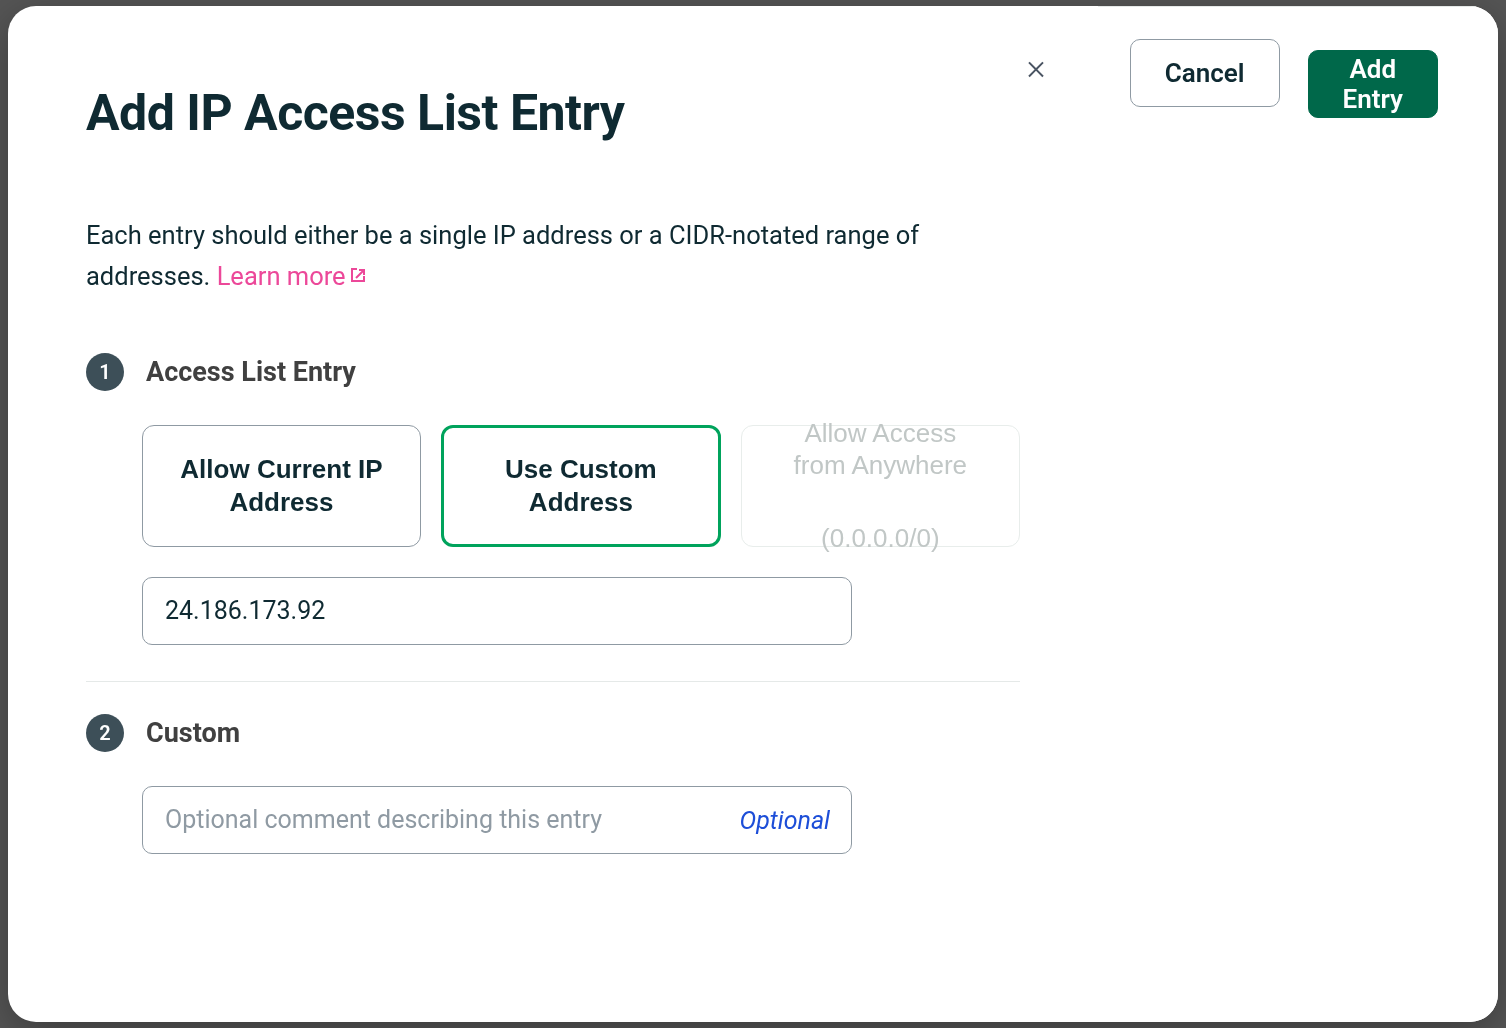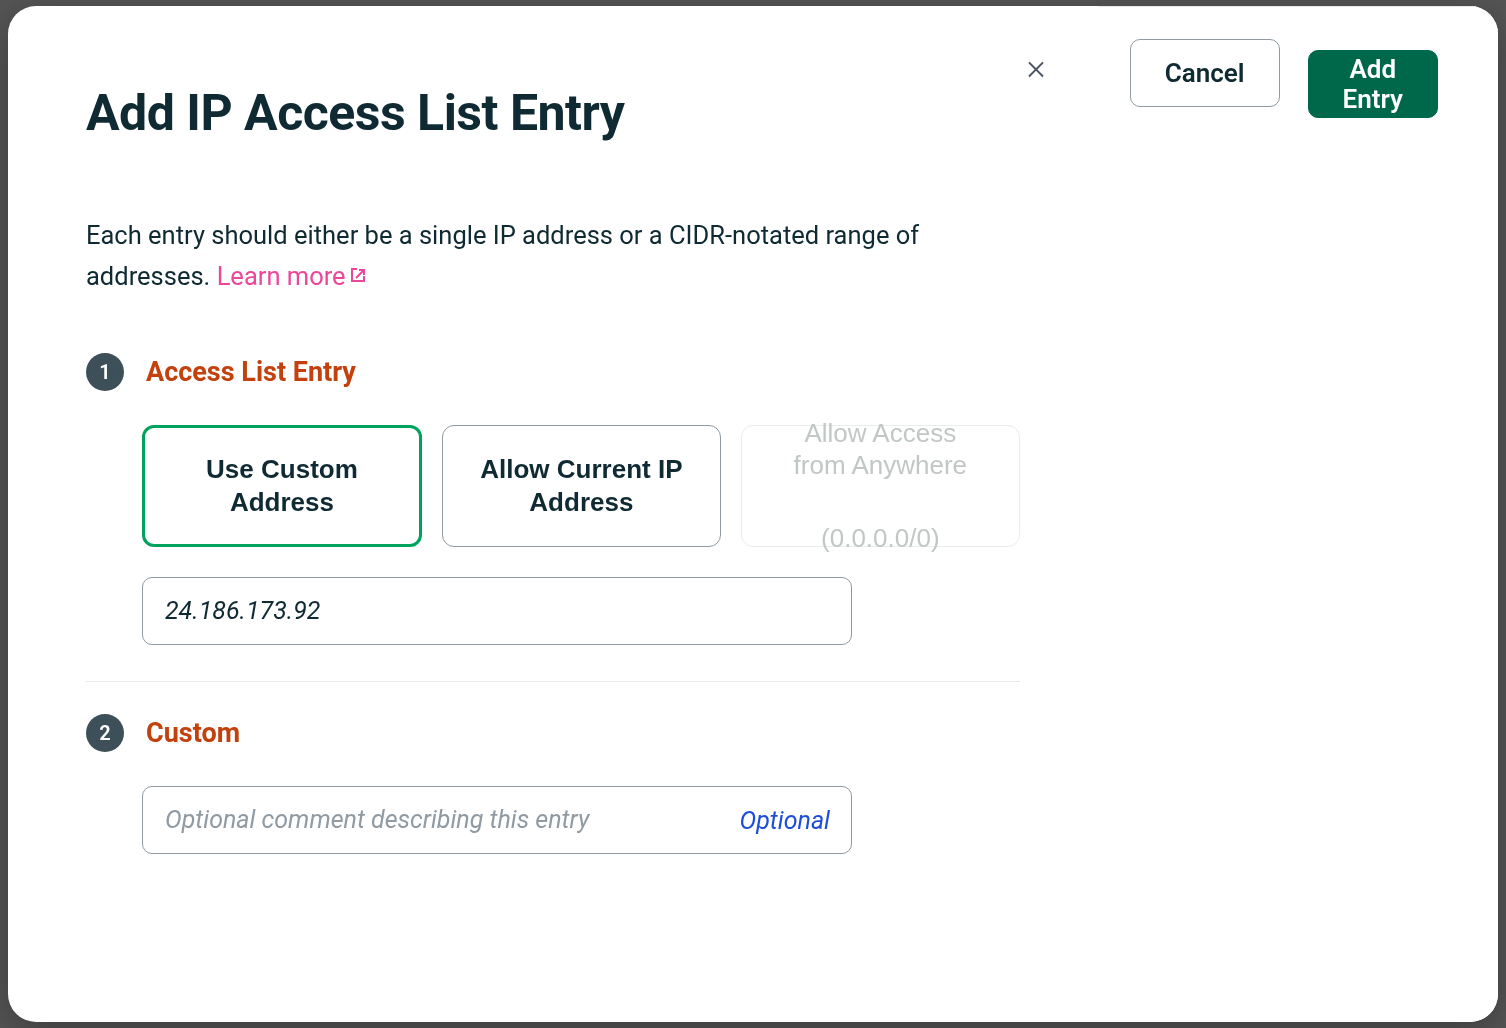--- a/index.html
+++ b/index.html
@@ -85,21 +85,21 @@
     color: #ffffff;
     display: flex;
     align-items: center;
     justify-content: center;
     font-size: 20px;
     font-weight: 600;
   }
   .section-title {
     font-size: 27px;
     font-weight: 700;
-    color: #c2410c;
+    color: #404040;
   }
   .indented {
     padding-left: 56px;
   }
   .option-row {
     display: flex;
     gap: 20px;
     margin-bottom: 30px;
   }
   .opt-btn {
@@ -140,21 +140,20 @@
   .text-input {
     width: 100%;
     height: 68px;
     border: 1px solid #8f9aa3;
     border-radius: 10px;
     font-size: 25px;
     padding: 0 22px;
     color: #0f2a32;
     background: #ffffff;
     font-family: inherit;
-    font-style: italic;
   }
   .text-input::placeholder {
     color: #8f9aa3;
   }
   .optional-tag {
     position: absolute;
     right: 22px;
     top: 50%;
     transform: translateY(-50%);
     font-size: 25px;
@@ -220,25 +219,25 @@
     </p>
 
     <div class="section">
       <div class="section-header">
         <div class="step-badge">1</div>
         <div class="section-title">Access List Entry</div>
       </div>
 
       <div class="indented">
         <div class="option-row">
+          <button class="opt-btn">
+            <span>Allow Current IP Address</span>
+          </button>
           <button class="opt-btn selected">
             <span>Use Custom Address</span>
-          </button>
-          <button class="opt-btn">
-            <span>Allow Current IP Address</span>
           </button>
           <button class="opt-btn disabled" disabled="">
             <span>Allow Access from Anywhere</span>
             <span class="sub">(0.0.0.0/0)</span>
           </button>
         </div>
 
         <div class="text-input-wrap">
           <input type="text" class="text-input" value="24.186.173.92" style="">
         </div>

